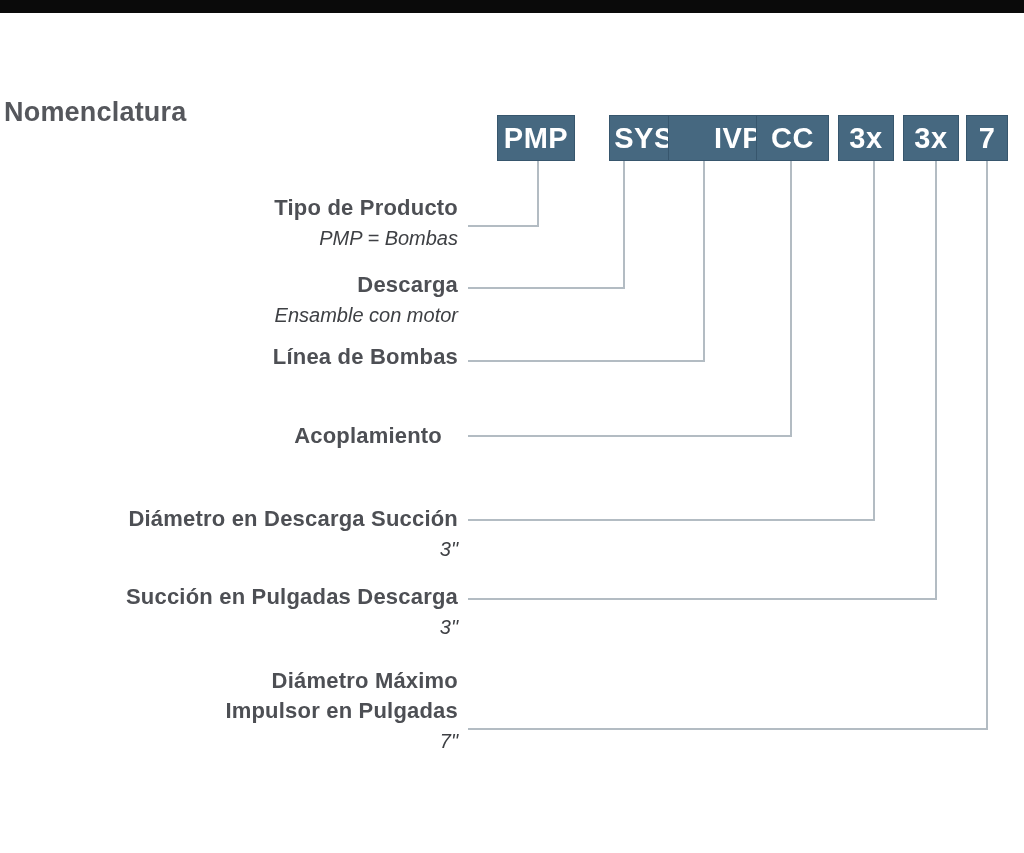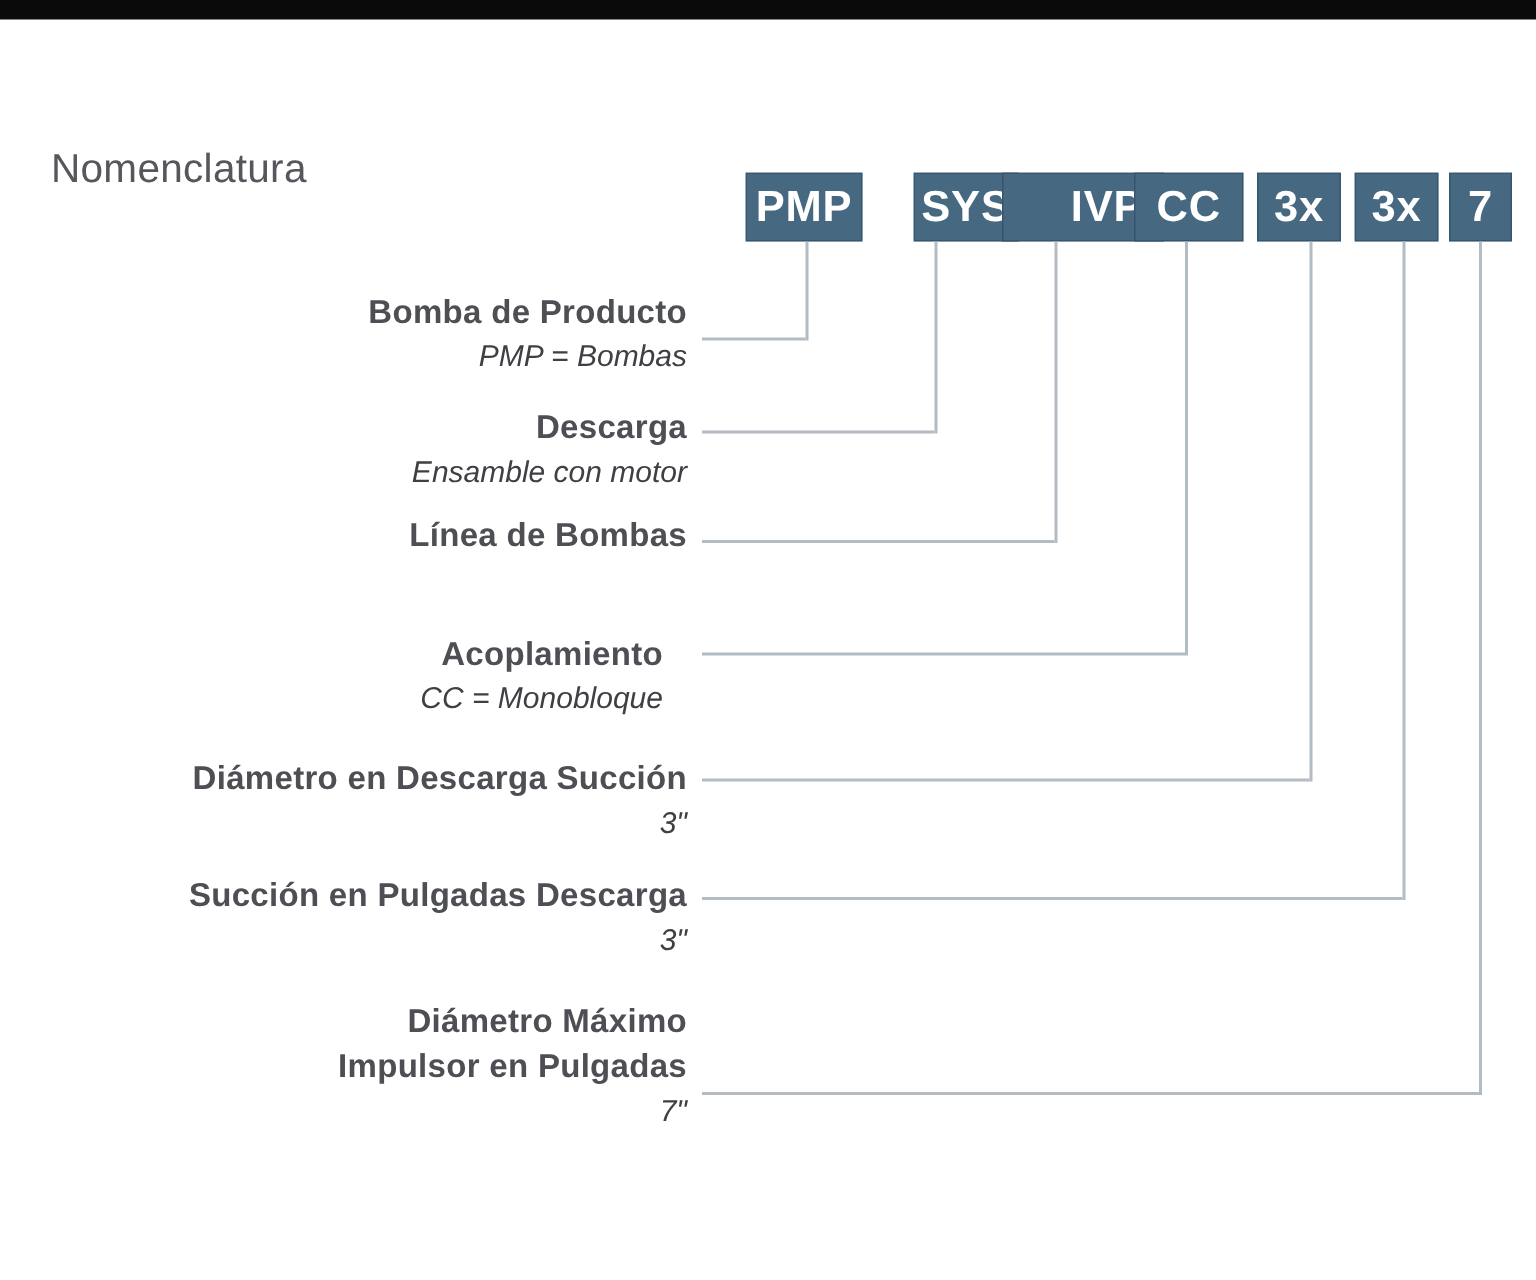--- a/index.html
+++ b/index.html
@@ -3,22 +3,22 @@
 <meta charset="utf-8">
 <style>
   html,body{margin:0;padding:0;}
   body{
     width:1024px;height:853px;background:#ffffff;overflow:hidden;
     font-family:"Liberation Sans","DejaVu Sans",sans-serif;
   }
   .stage{position:relative;width:1024px;height:853px;background:#ffffff;}
   .letterbox{position:absolute;left:0;top:0;width:1024px;height:13px;background:#0a0a0a;}
   .title{
-    position:absolute;left:34px;top:97px;margin:0;
-    font-size:27px;font-weight:normal;color:#55575c;letter-spacing:0.2px;
+    position:absolute;left:4px;top:97px;margin:0;
+    font-size:27px;font-weight:bold;color:#55575c;letter-spacing:0.2px;
   }
   .codebox{
     position:absolute;top:115px;height:46px;
     background:var(--box-fill,#466880);
     color:var(--box-text,#ffffff);
     font-size:29px;font-weight:bold;
     display:flex;align-items:center;justify-content:center;
     border-radius:0;box-shadow:inset 0 0 0 1px rgba(30,55,75,.35);
     letter-spacing:0.5px;
   }
@@ -41,42 +41,41 @@
 <body>
 
 <div class="stage">
   <div class="letterbox"></div>
   <h1 class="title">Nomenclatura</h1>
   <div id="segments">
       <div class="codebox" style="left: 497px; width: 78px;">PMP</div>
       <div class="vline" style="left: 537px; top: 161px; height: 66px;"></div>
       <div class="hline" style="left: 468px; top: 225px; width: 69px;"></div>
       <div class="labelblock" style="top: 193px; right: 566px;">
-        <div class="lbl">Bomba de Producto</div>
+        <div class="lbl">Tipo de Producto</div>
         <div class="sub">PMP = Bombas</div>
       </div>
       <div class="codebox" style="left: 609px; width: 70px;">SYS</div>
       <div class="vline" style="left: 623px; top: 161px; height: 128px;"></div>
       <div class="hline" style="left: 468px; top: 287px; width: 155px;"></div>
       <div class="labelblock" style="top: 270px; right: 566px;">
         <div class="lbl">Descarga</div>
         <div class="sub">Ensamble con motor</div>
       </div>
       <div class="codebox" style="left: 668px; width: 76px; padding-left: 32px;">IVP</div>
       <div class="vline" style="left: 703px; top: 161px; height: 201px;"></div>
       <div class="hline" style="left: 468px; top: 360px; width: 235px;"></div>
       <div class="labelblock" style="top: 342px; right: 566px;">
         <div class="lbl">Línea de Bombas</div>
       </div>
       <div class="codebox" style="left: 756px; width: 73px;">CC</div>
       <div class="vline" style="left: 790px; top: 161px; height: 276px;"></div>
       <div class="hline" style="left: 468px; top: 435px; width: 322px;"></div>
       <div class="labelblock" style="top: 421px; right: 582px;">
         <div class="lbl">Acoplamiento</div>
-        <div class="sub">CC = Monobloque</div>
       </div>
       <div class="codebox" style="left: 838px; width: 56px;">3x</div>
       <div class="vline" style="left: 873px; top: 161px; height: 360px;"></div>
       <div class="hline" style="left: 468px; top: 519px; width: 405px;"></div>
       <div class="labelblock" style="top: 504px; right: 566px;">
         <div class="lbl">Diámetro en Descarga Succión</div>
         <div class="sub">3"</div>
       </div>
       <div class="codebox" style="left: 903px; width: 56px;">3x</div>
       <div class="vline" style="left: 935px; top: 161px; height: 439px;"></div>

